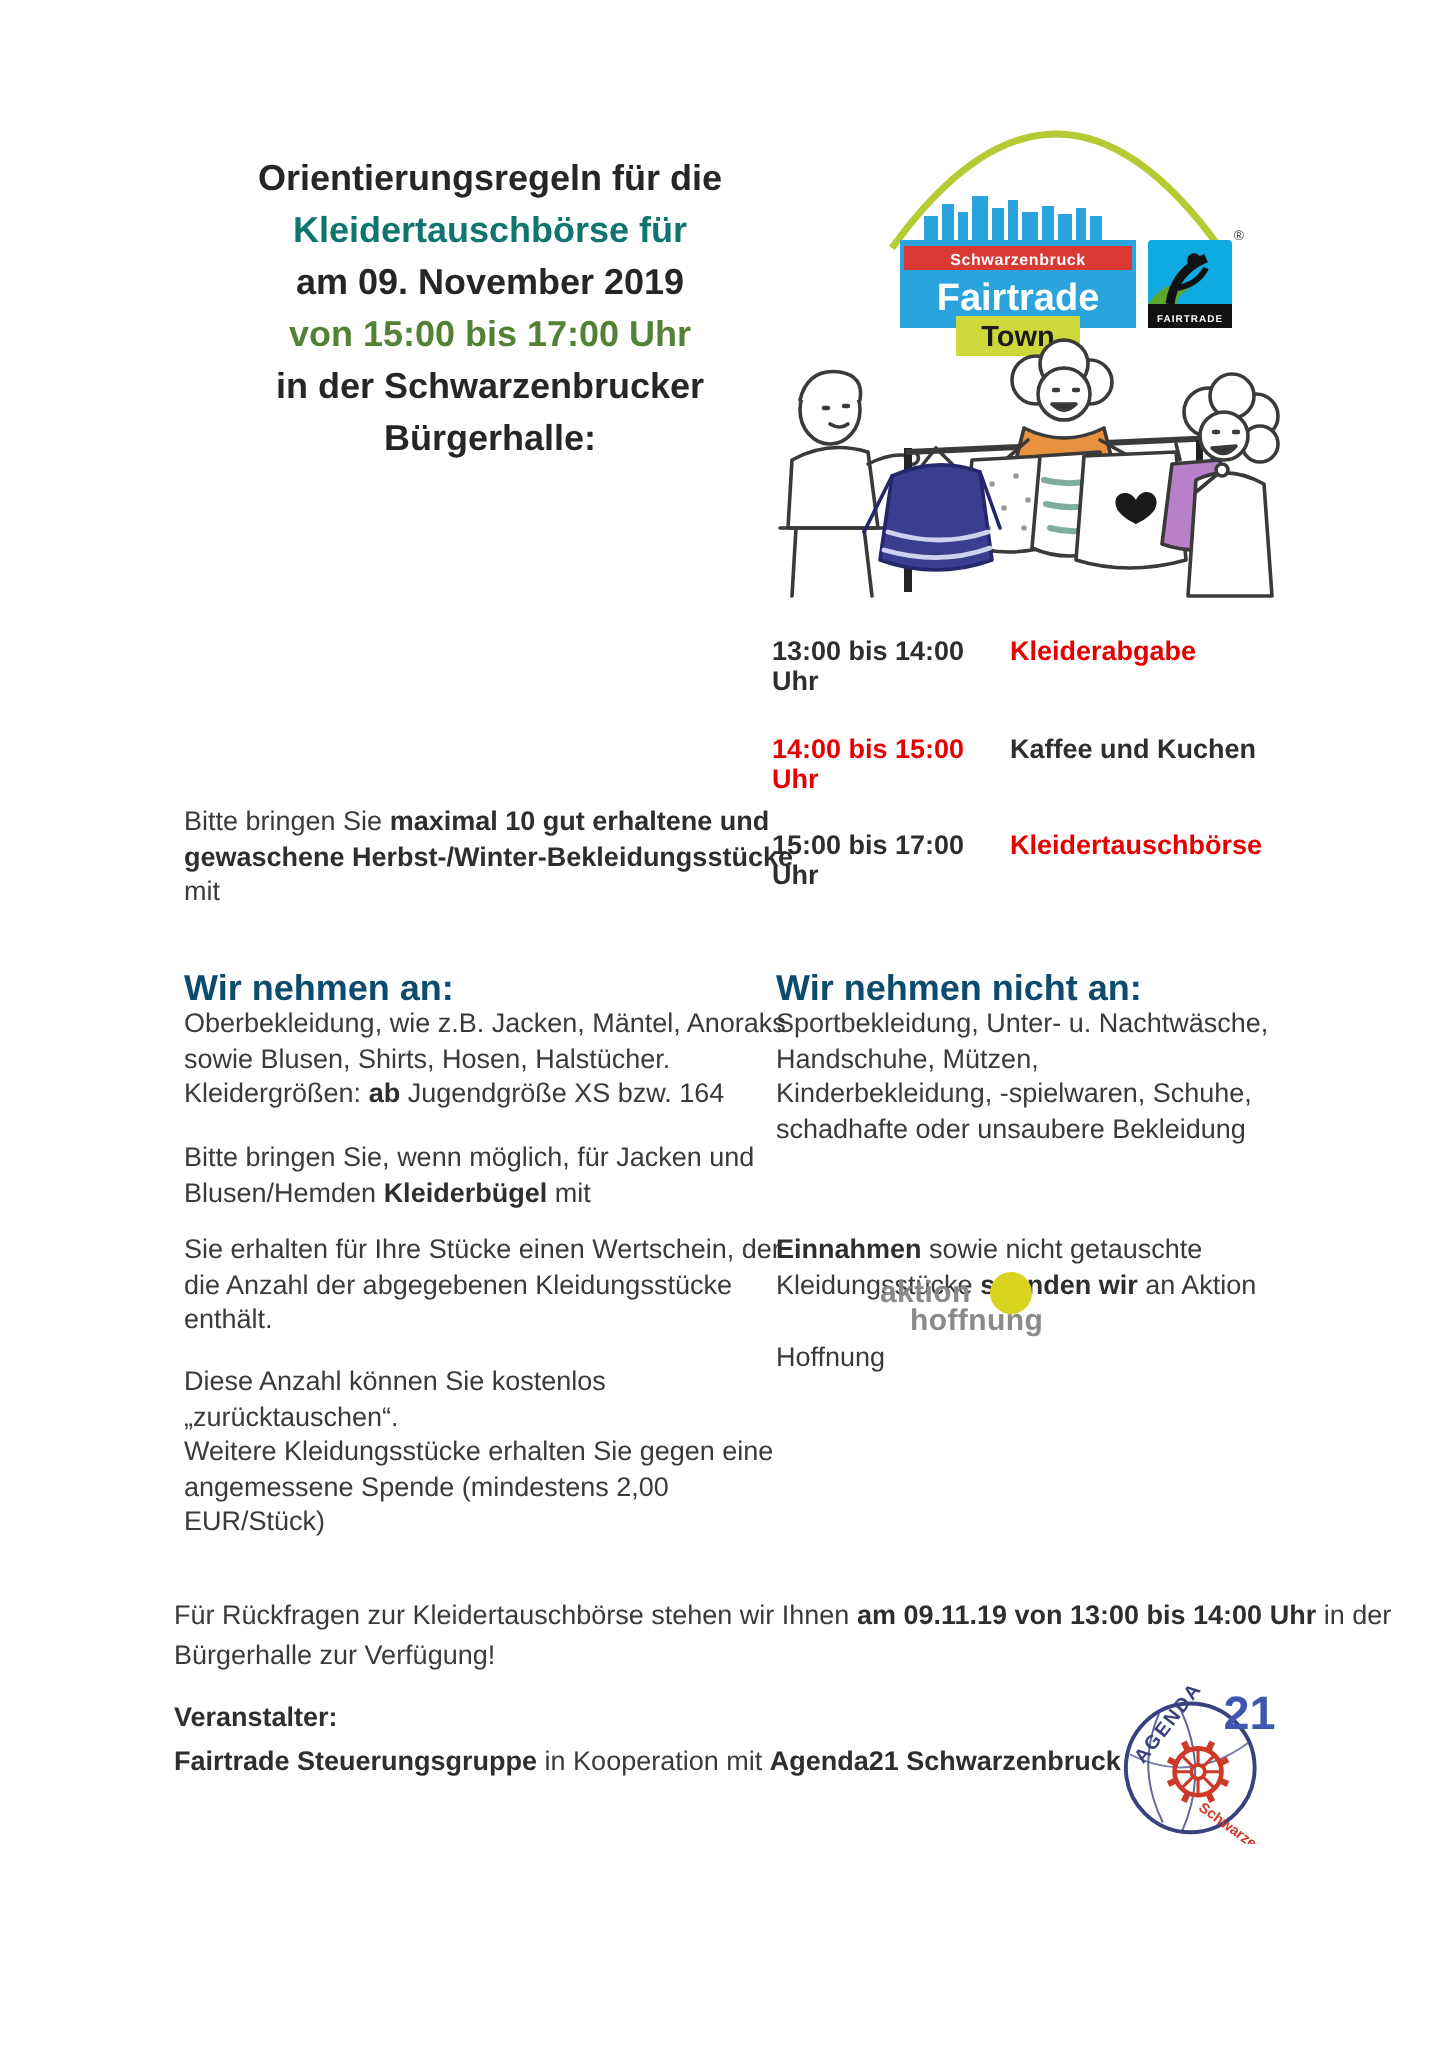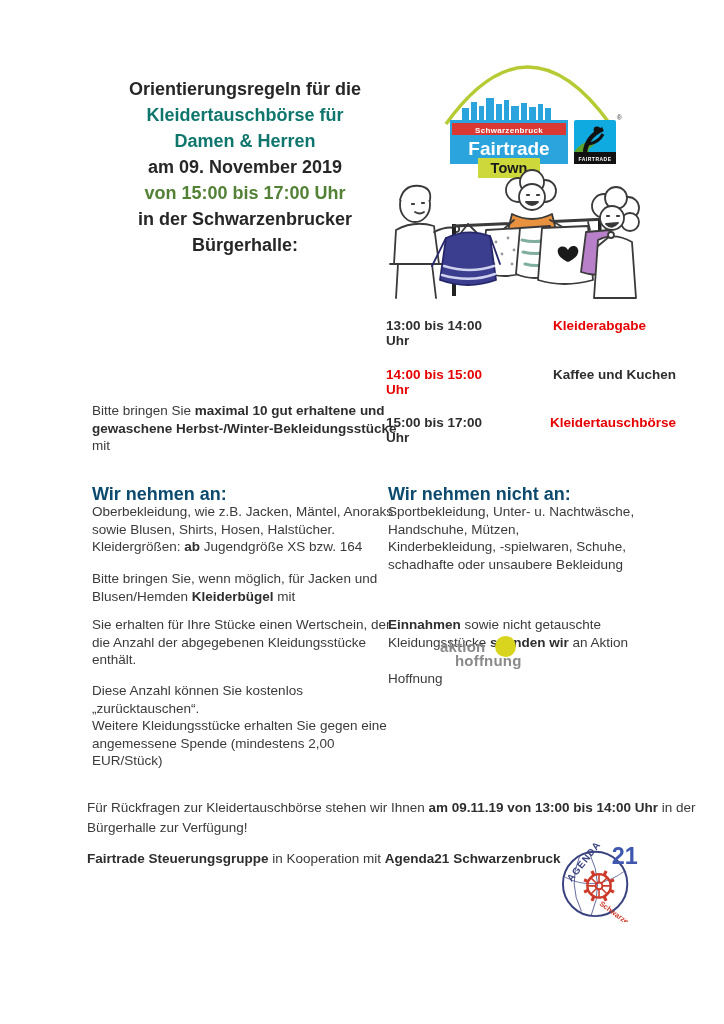--- a/index.html
+++ b/index.html
@@ -19,21 +19,21 @@
   
   .para{position:absolute;font-size:13.5px;line-height:17.5px;}
   .para span{white-space:pre-line;}
   .pre{white-space:pre-line;}
   .bold{font-weight:700;color:#2e2e2e;}
   .red{color:#e60000;}
   .redbold{color:#e60000;font-weight:700;}
   .sec-header{position:absolute;font-size:18px;font-weight:700;color:#0c4a6e;}
   
   .schedule{position:absolute;left:386px;top:318px;width:290px;font-size:13.5px;}
-  .sch-row{display:flex;margin-bottom:18.5px;gap:48px;}
+  .sch-row{display:flex;margin-bottom:18.5px;}
   .sch-time{width:119px;font-weight:700;color:#2e2e2e;}
   .sch-time.red,.sch-label.red{color:#e60000;}
   .sch-label{font-weight:700;color:#2e2e2e;}
   
   .ah-logo{position:absolute;left:52px;top:24px;color:#8a8a8a;font-weight:700;font-size:15px;line-height:14px;letter-spacing:.2px;}
   .ah-row1{display:flex;align-items:flex-start;gap:10px;}
   .ah-dot{width:21px;height:21px;border-radius:50%;background:#d9d41d;margin-top:-4px;}
   .ah-row2{margin-left:15px;margin-top:-3px;}
   
   .footer-contact{position:absolute;left:87px;top:798px;width:625px;font-size:13.5px;line-height:20px;}
@@ -46,21 +46,20 @@
   .hoffnung-line{position:absolute;left:0;top:54px;}
 </style>
 </head>
 <body>
 
 <div class="page">
 
   <div class="title-block">
     <div class="title-line">Orientierungsregeln für die</div>
     <div class="title-line t-blue">Kleidertauschbörse für</div>
-    <div class="title-line t-blue">Damen &amp; Herren</div>
     <div class="title-line">am 09. November 2019</div>
     <div class="title-line t-green">von 15:00 bis 17:00 Uhr</div>
     <div class="title-line">in der Schwarzenbrucker</div>
     <div class="title-line">Bürgerhalle:</div>
   </div>
 
   <div class="ft-logo">
     <svg width="188" height="126" viewBox="0 0 188 126">
       <path d="M 10,70 Q 92,-44 174,70" stroke="#b6cb33" stroke-width="3.5" fill="none"></path>
       <g fill="#2ba3dc">
@@ -220,20 +219,21 @@
         <span class="ah-dot"></span>
       </div>
       <div class="ah-row2">hoffnung</div>
     </div>
   </div>
 
   <div class="footer-contact"><span>Für Rückfragen zur Kleidertauschbörse stehen wir Ihnen </span><span class="bold">am 09.11.19 von 13:00 bis 14:00 Uhr</span><span> in der
 Bürgerhalle zur Verfügung!</span></div>
 
   <div class="organizer">
+    <div class="bold">Veranstalter:</div>
     <div><span class="bold">Fairtrade Steuerungsgruppe</span><span> in Kooperation mit </span><span class="bold">Agenda21 Schwarzenbruck</span></div>
   </div>
 
   <div class="agenda-logo">
     <svg width="88" height="80" viewBox="0 0 90 82">
       <g stroke="#39417f" fill="none">
         <circle cx="40" cy="43" r="33" stroke-width="2"></circle>
         <path d="M 24,15 Q 12,43 26,71" stroke-width="1" opacity="0.8"></path>
         <path d="M 34,11 Q 50,43 36,75" stroke-width="1" opacity="0.8"></path>
         <path d="M 9,36 Q 40,52 70,30" stroke-width="1" opacity="0.7"></path>

